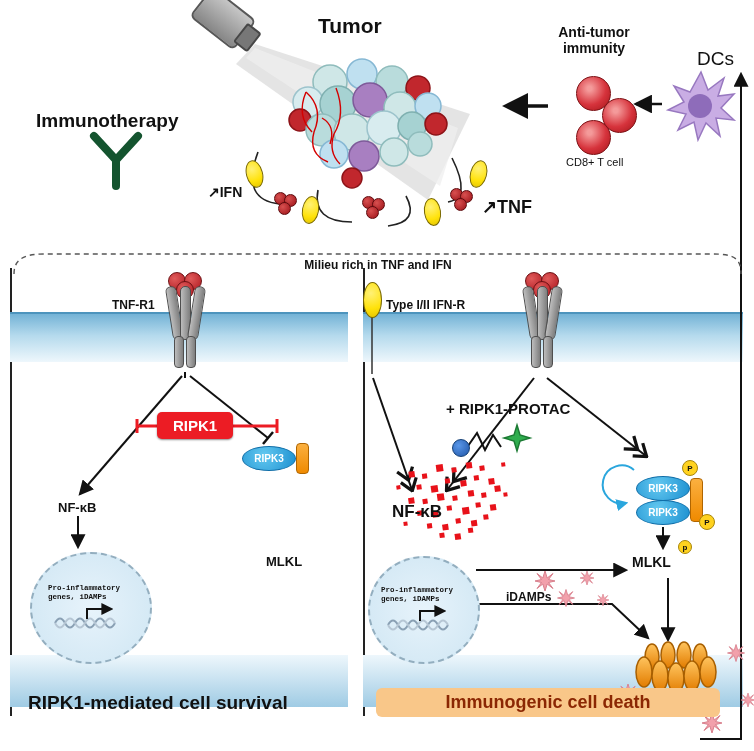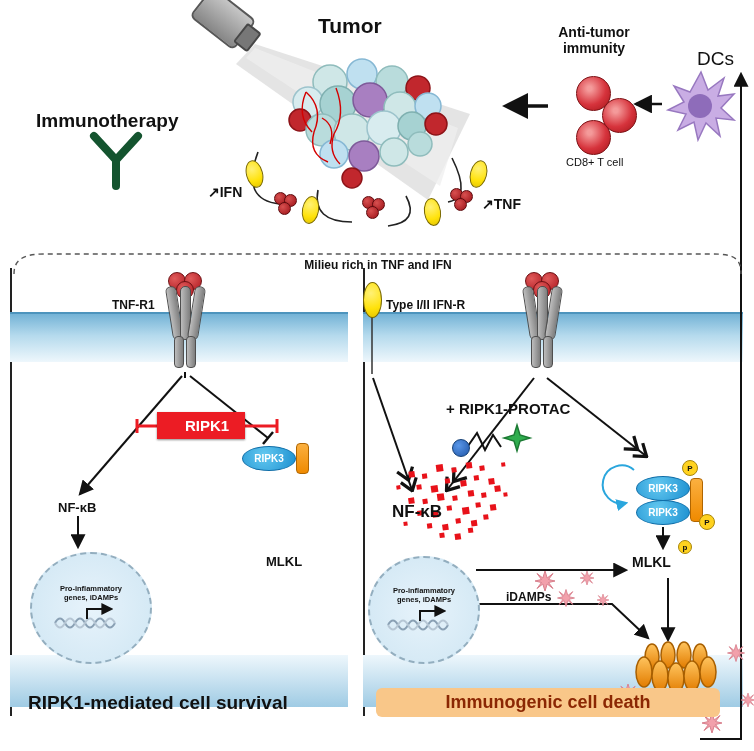--- a/index.html
+++ b/index.html
@@ -18,39 +18,39 @@
   .stalk{position:absolute;top:14px;width:9px;height:52px;border-radius:5px;
        background:linear-gradient(90deg,#bdbdbd,#7e7e7e);border:1px solid #4f4f4f;}
   .leg{position:absolute;top:64px;width:8px;height:30px;border-radius:4px;
        background:linear-gradient(90deg,#bdbdbd,#7e7e7e);border:1px solid #4f4f4f;}
   .ifnoval{position:absolute;border-radius:50%;
        background:radial-gradient(circle at 40% 30%,#fff176,#ffe20a 60%,#e3c400);border:1.5px solid #7a6900;}
   .trimer{position:absolute;width:26px;height:22px;}
   .tc{position:absolute;width:11px;height:11px;border-radius:50%;
       background:radial-gradient(circle at 35% 35%,#d85050,#9c1217);border:1px solid #5e0a0d;}
   
-  .ripk1box{position:absolute;left:157px;top:412px;width:76px;height:27px;background:#ec1c24;border-radius:0;
+  .ripk1box{position:absolute;left:157px;top:412px;width:76px;height:27px;background:#ec1c24;border-radius:5px;
       color:#fff;font-weight:bold;font-size:15px;display:flex;align-items:center;justify-content:center;
-      box-shadow:0 1px 2px rgba(0,0,0,.45);z-index:4;padding-left:12px;}
+      box-shadow:0 1px 2px rgba(0,0,0,.45);z-index:4;}
   .ripk3oval{position:absolute;width:52px;height:23px;border-radius:50%;
       background:radial-gradient(circle at 40% 35%,#63c8f0,#1b8fd0);border:1px solid #0f6ea8;
       color:#fff;font-weight:bold;font-size:10px;display:flex;align-items:center;justify-content:center;z-index:4;}
   .anchor{position:absolute;width:11px;background:linear-gradient(180deg,#fbb040,#ef8a00);
       border:1.5px solid #b06500;border-radius:4px;z-index:4;}
   .pbadge{position:absolute;width:14px;height:14px;border-radius:50%;background:#ffd21f;border:1px solid #a8860b;
       font-size:8px;font-weight:bold;display:flex;align-items:center;justify-content:center;z-index:5;}
   .protac-ball{position:absolute;width:16px;height:16px;border-radius:50%;
       background:radial-gradient(circle at 35% 35%,#5a97e8,#1f55a8);border:1px solid #123f77;z-index:4;}
   
   .redcell{position:absolute;width:33px;height:33px;border-radius:50%;
       background:radial-gradient(circle at 38% 35%,#f49a9a 8%,#d6333c 55%,#a31418);border:1.5px solid #7c0e12;}
   .nucleus{position:absolute;border-radius:50%;border:2px dashed #93aebf;
       background:radial-gradient(circle,#e7f3fb 0%,#cfe6f3 100%);
       display:flex;flex-direction:column;align-items:center;justify-content:center;gap:1px;z-index:4;}
-  .nucleus .ntext{font-size:7.5px;font-weight:bold;text-align:center;line-height:1.2;width:86px;}
+  .nucleus .ntext{font-size:7.5px;font-weight:bold;text-align:left;line-height:1.2;width:86px;font-family:Liberation Mono, monospace;}
   .projector{position:absolute;left:192px;top:4px;width:72px;height:42px;transform:rotate(38deg);z-index:3;}
   .pbody{position:absolute;left:0;top:0;width:52px;height:34px;background:linear-gradient(#c6c6c6,#868686);
       border:2px solid #585858;border-radius:6px;}
   .psnout{position:absolute;left:50px;top:7px;width:14px;height:20px;background:#777;border:2px solid #474747;border-radius:3px;}
   .caption-icd{position:absolute;left:376px;top:688px;width:344px;height:29px;background:#f9c789;border-radius:6px;
       display:flex;align-items:center;justify-content:center;font-weight:bold;font-size:18px;color:#8b2703;z-index:5;}
   .z4{z-index:4;} .z5{z-index:5;}
 </style>
 </head>
 <body>
@@ -257,21 +257,21 @@
   <div class="lbl z4" style="left:697px;top:48px;font-size:19px;font-weight:normal;">DCs</div>
 
   <div class="redcell z4" style="left:576px;top:76px;"></div>
   <div class="redcell z4" style="left:602px;top:98px;"></div>
   <div class="redcell z4" style="left:576px;top:120px;"></div>
   <div class="lbl z4" style="left:566px;top:156px;font-size:11px;font-weight:normal;">CD8+ T cell</div>
 
   <div class="lbl z4" style="left:208px;top:164px;font-size:14px;margin-top:20px;">
     <span>↗</span><span>IFN</span>
   </div>
-  <div class="lbl z4" style="left:482px;top:196px;font-size:14px;">
+  <div class="lbl z4" style="left:482px;top:196px;font-size:18px;">
     <span>↗</span><span>TNF</span>
   </div>
 
   <div class="ifnoval z4" style="left:246px;top:160px;width:15px;height:26px;transform:rotate(-14deg);"></div>
   <div class="ifnoval z4" style="left:302px;top:196px;width:15px;height:26px;transform:rotate(10deg);"></div>
   <div class="ifnoval z4" style="left:424px;top:198px;width:15px;height:26px;transform:rotate(-8deg);"></div>
   <div class="ifnoval z4" style="left:470px;top:160px;width:15px;height:26px;transform:rotate(14deg);"></div>
   <div class="trimer z4" style="left:272px;top:192px;">
     <span class="tc" style="left:2px;top:0;"></span>
       <span class="tc" style="left:12px;top:2px;"></span>

